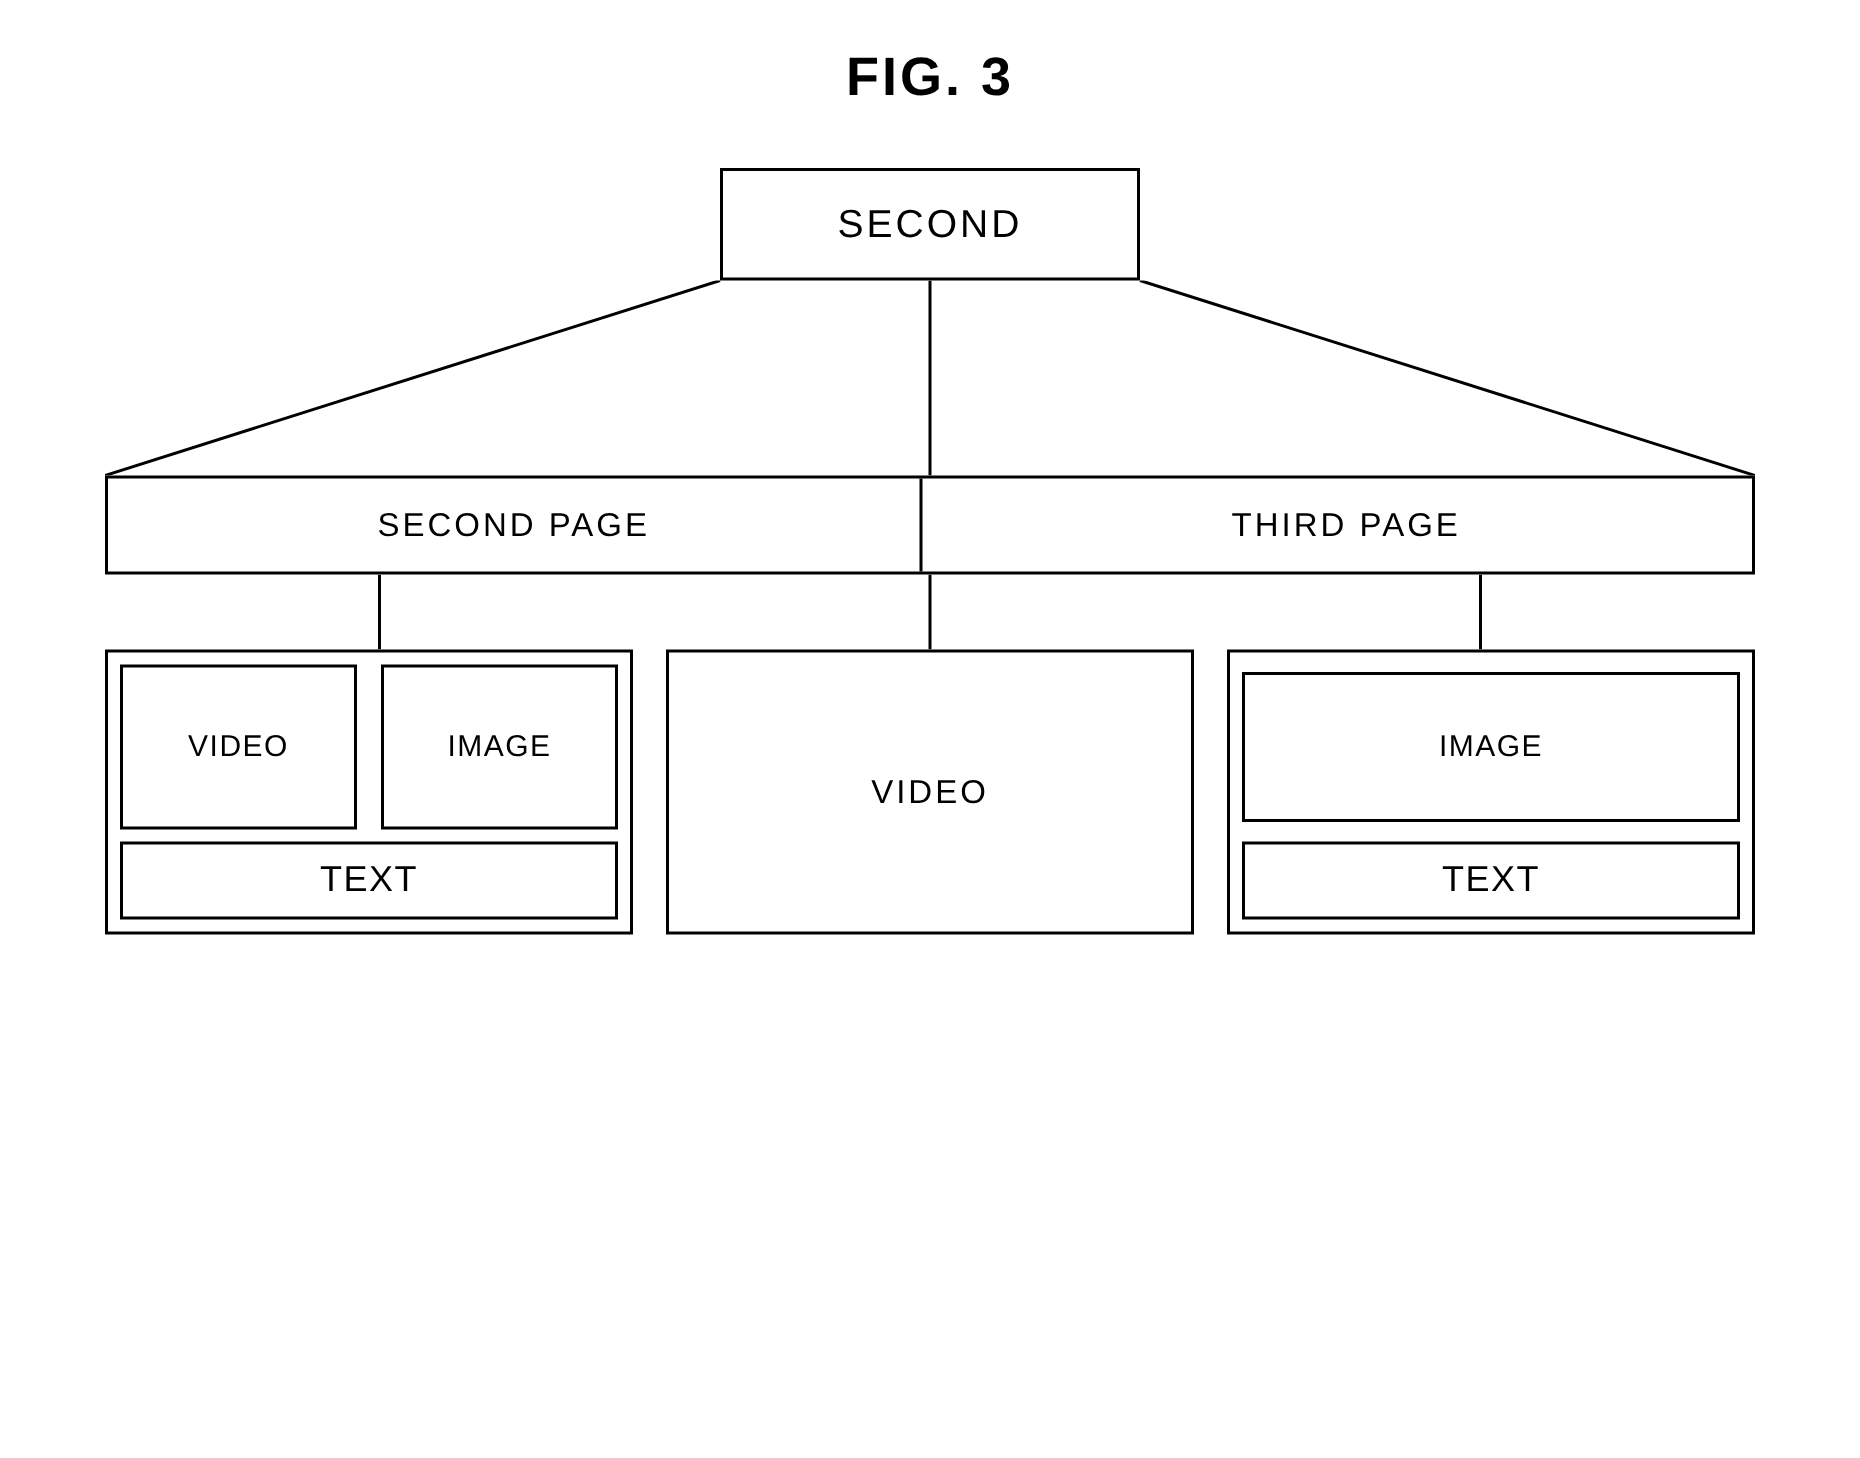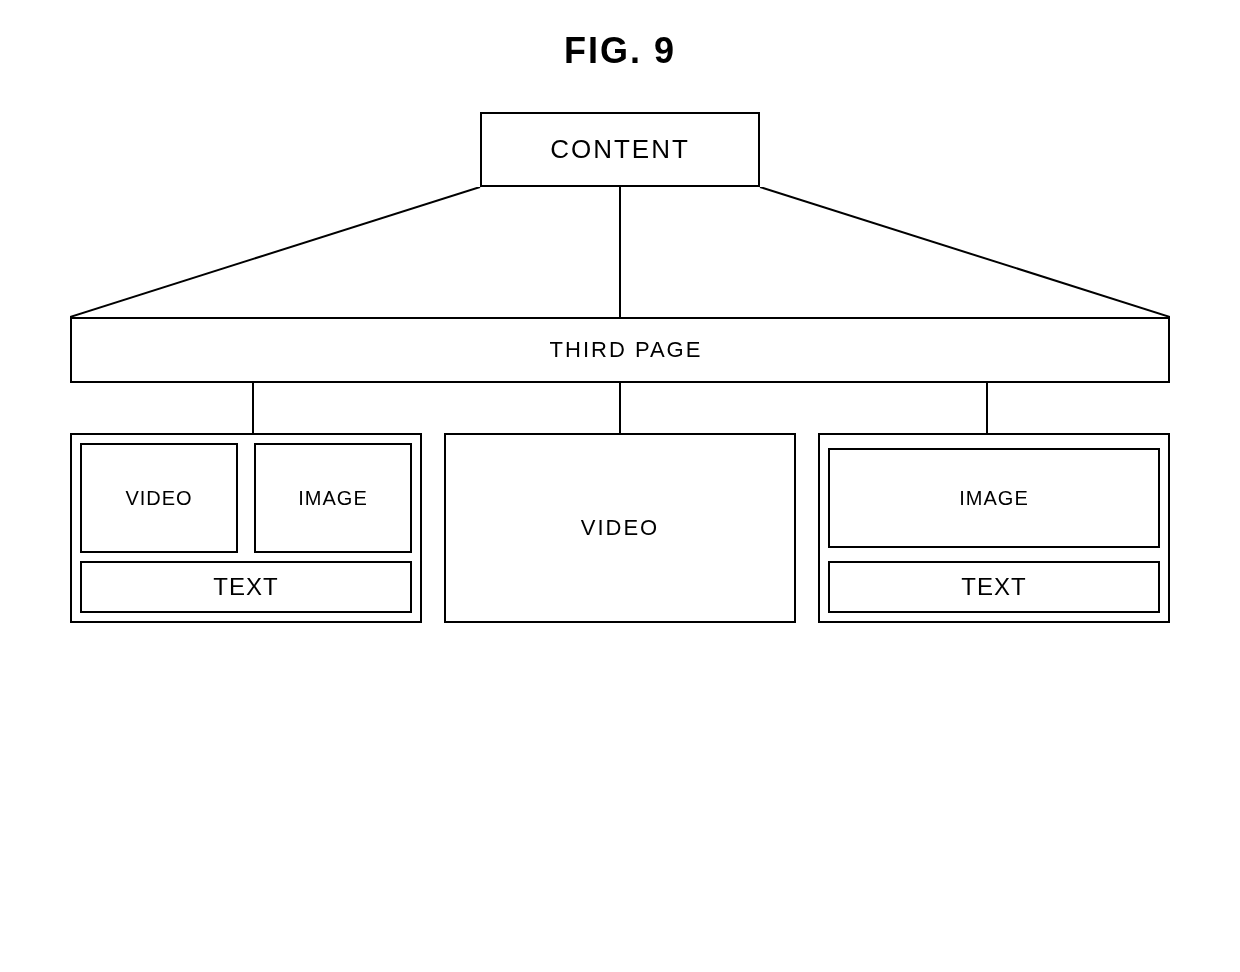--- a/index.html
+++ b/index.html
@@ -170,36 +170,37 @@
     
     .child-box-3 {
       flex-direction: column;
     }
   </style>
 </head>
 <body>
 
 <div class="diagram-container">
 
-  <div class="page-title">FIG. 9</div>
-
-  <div class="root-node">CONTENT</div>
+  <div class="page-title">FIG. 3</div>
+
+  <div class="root-node">SECOND</div>
 
   <div class="connector-top">
     <svg viewBox="0 0 1100 130" preserveAspectRatio="none">
 
       <line x1="410" y1="0" x2="0" y2="130" stroke="#000" stroke-width="2"></line>
 
       <line x1="690" y1="0" x2="1100" y2="130" stroke="#000" stroke-width="2"></line>
 
       <line x1="550" y1="0" x2="550" y2="130" stroke="#000" stroke-width="2"></line>
     </svg>
   </div>
 
   <div class="pages-row">
+    <div class="page-cell">SECOND  PAGE</div>
     <div class="page-cell">THIRD  PAGE</div>
   </div>
 
   <div class="connector-mid">
     <svg viewBox="0 0 1100 50" preserveAspectRatio="none">
 
       <line x1="183" y1="0" x2="183" y2="50" stroke="#000" stroke-width="2"></line>
       <line x1="550" y1="0" x2="550" y2="50" stroke="#000" stroke-width="2"></line>
       <line x1="917" y1="0" x2="917" y2="50" stroke="#000" stroke-width="2"></line>
     </svg>

